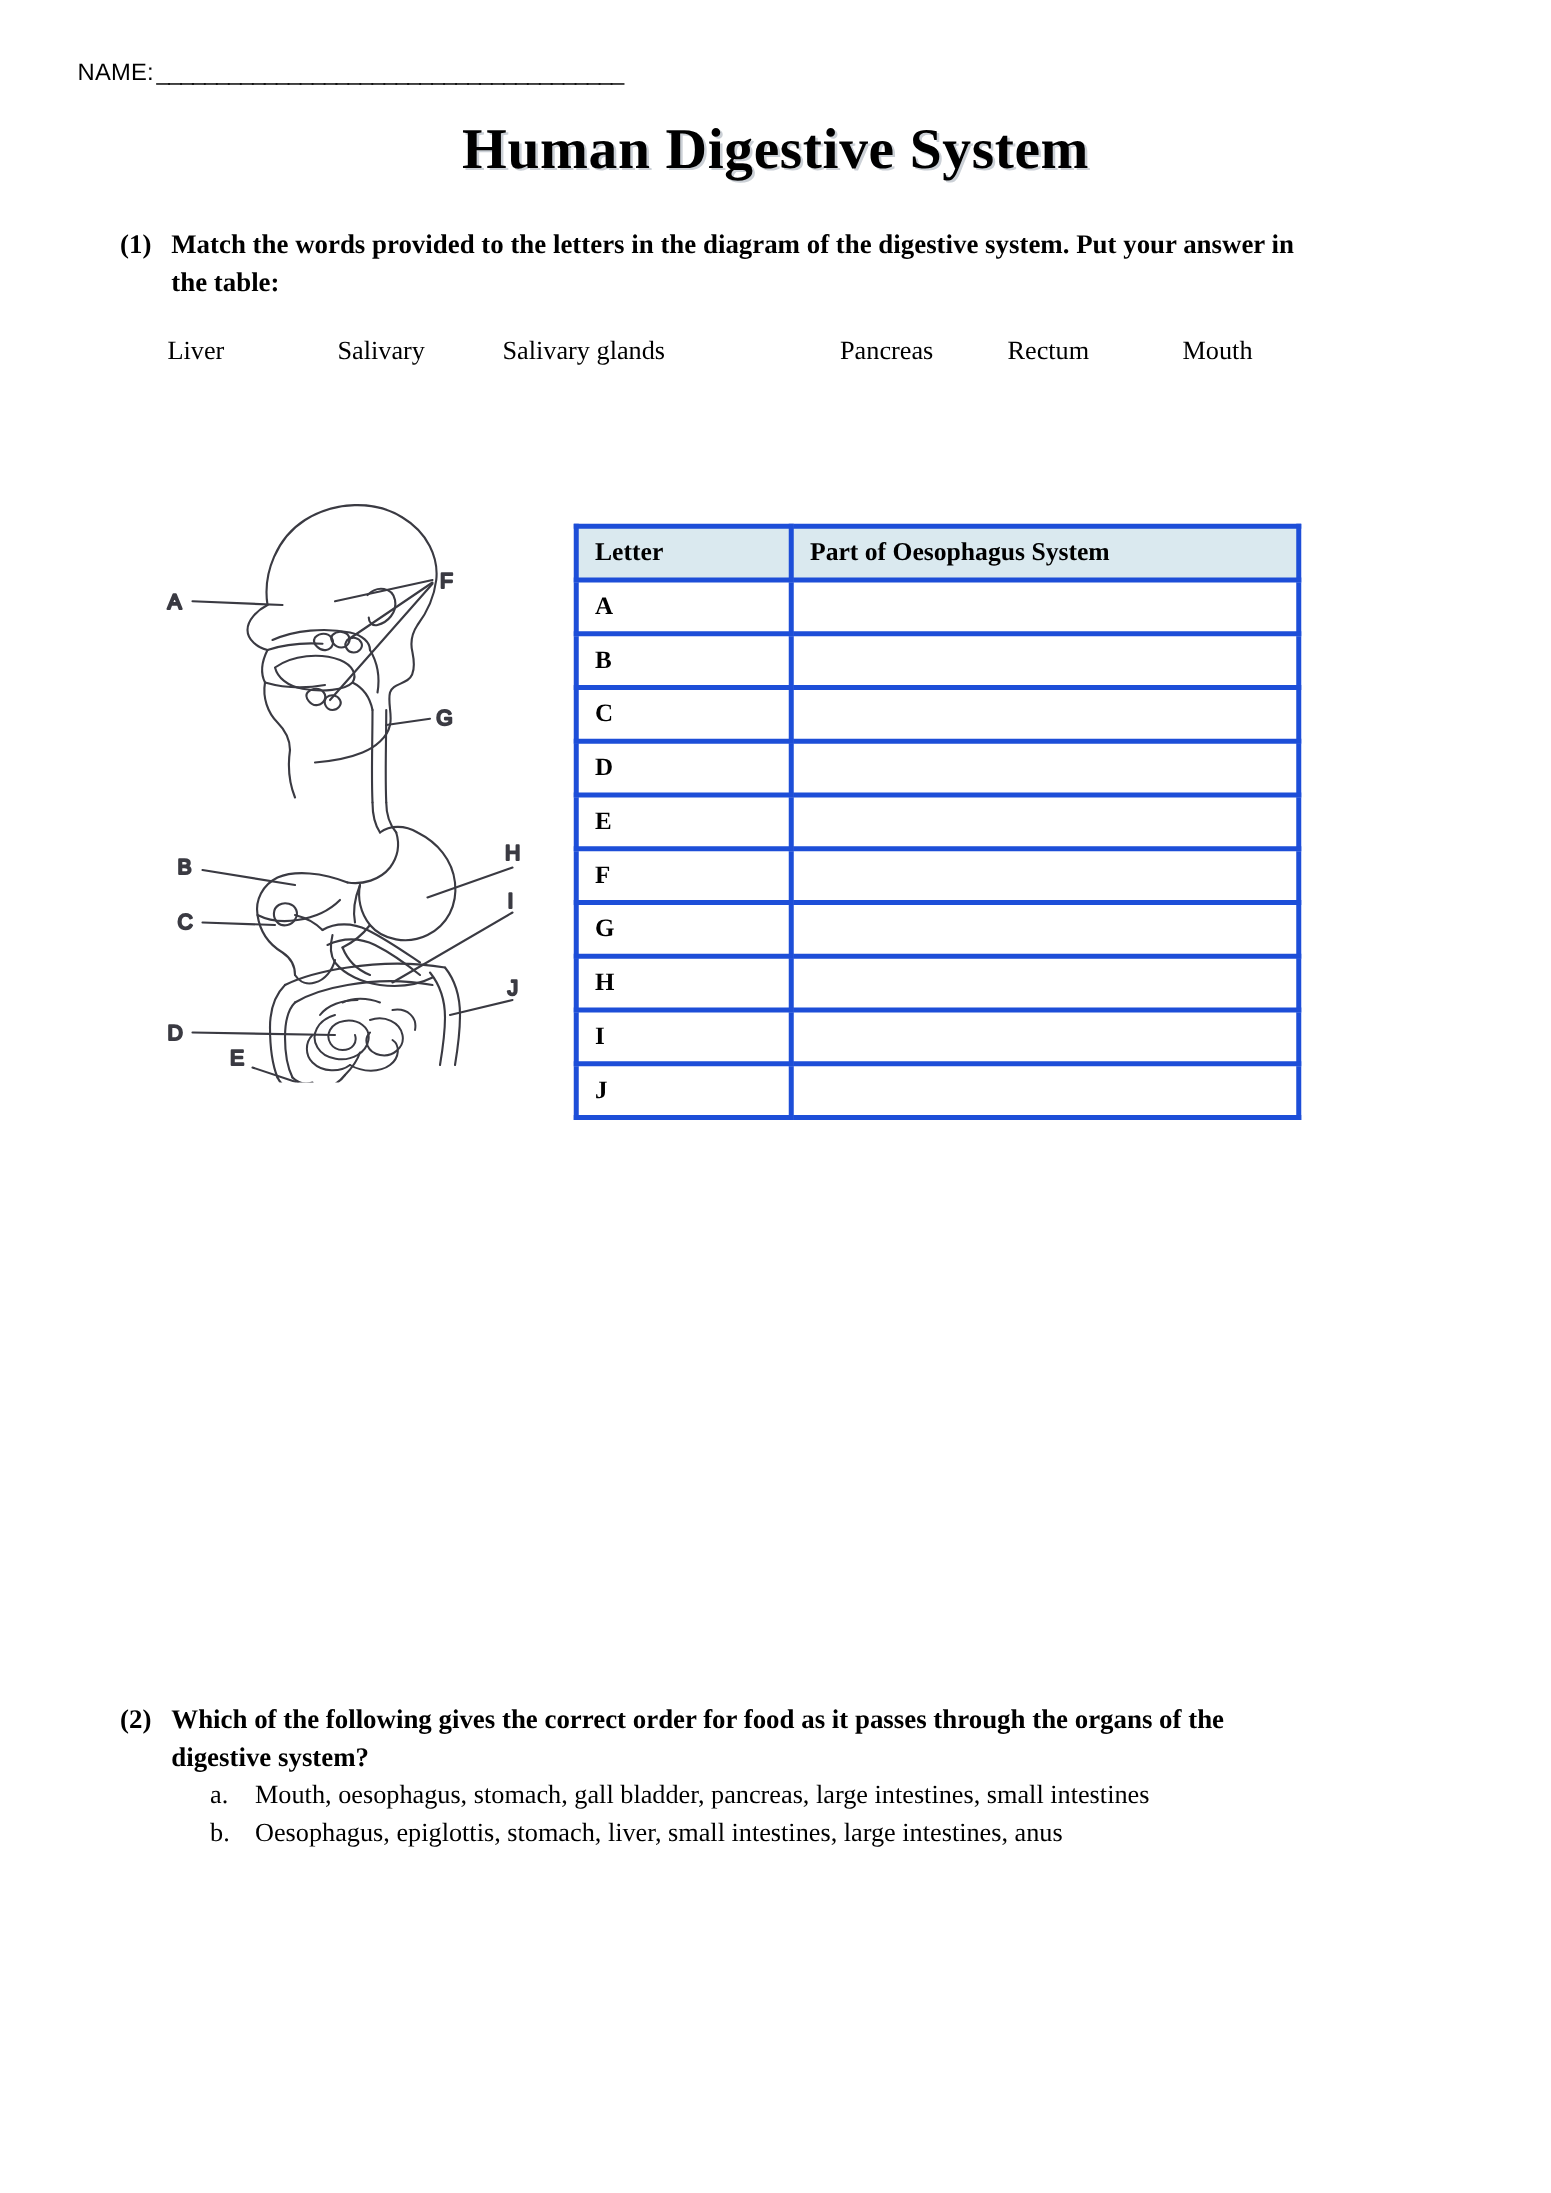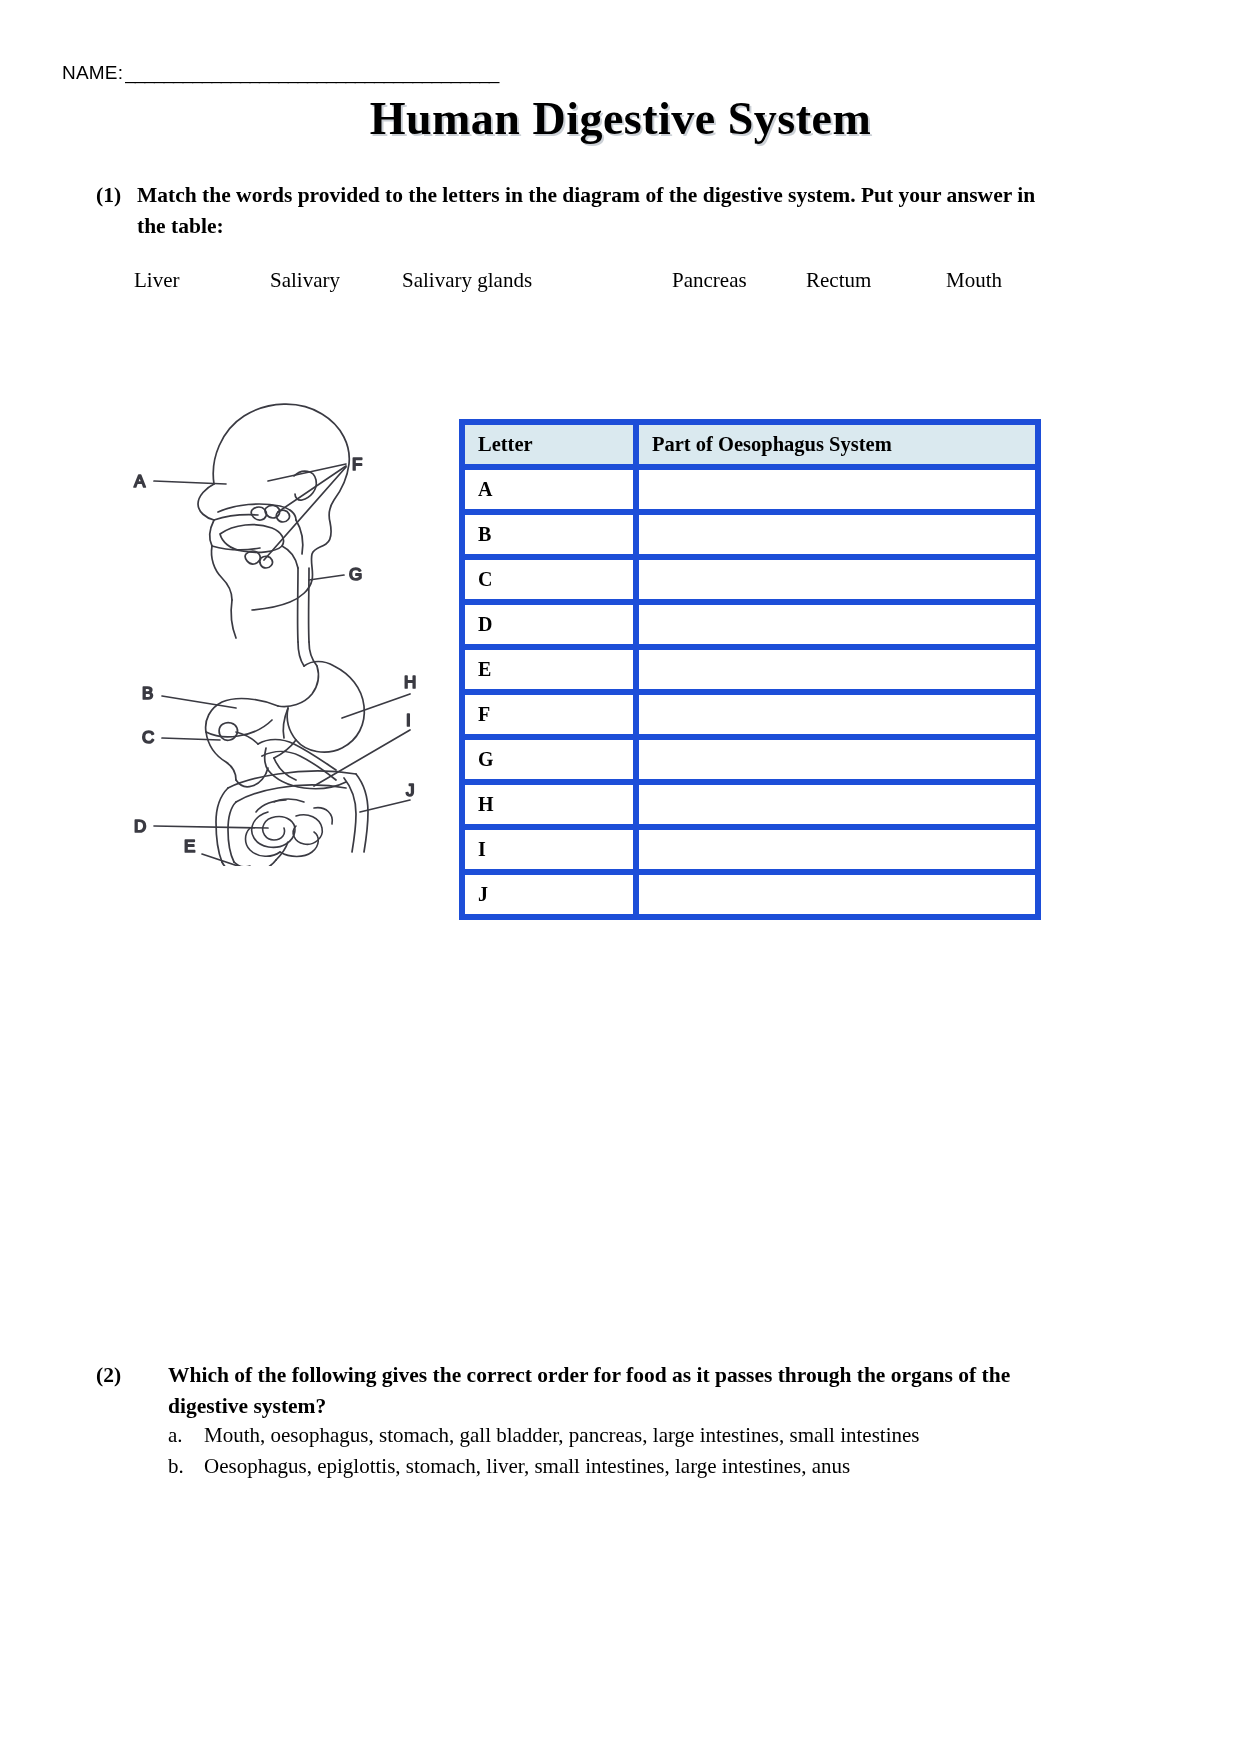--- a/index.html
+++ b/index.html
@@ -8,21 +8,21 @@
     background:#ffffff;
     font-family:"Liberation Serif",serif;
     color:#000000;
     position:relative;
     overflow:hidden;
   }
   .page{position:relative;width:1241px;height:1754px;}
 
   
   .name-row{
-    position:absolute;left:62px;top:62px;
+    position:absolute;left:62px;top:48px;
     font-family:"Liberation Sans",sans-serif;
     font-size:19px;letter-spacing:.2px;
     white-space:nowrap;
     display:flex;align-items:flex-start;gap:2px;
   }
   .name-rule{
     font-family:"Liberation Sans",sans-serif;
     font-size:19px;letter-spacing:-1px;
   }
 
@@ -60,21 +60,21 @@
     font-size:17px;fill:#3b3b44;
   }
 
   
   .tbl-wrap{position:absolute;left:459px;top:419px;width:582px;}
   table.answers{
     border-collapse:collapse;width:582px;
     table-layout:fixed;
   }
   table.answers td,table.answers th{
-    border:6px solid #1d4ed8;
+    border:4px solid #1d4ed8;
     height:39px;
     padding:0 0 0 13px;
     font-size:20px;
     text-align:left;
     vertical-align:middle;
   }
   table.answers th{
     background:#DAE9EF;
     font-weight:bold;
     font-size:20.5px;
@@ -82,21 +82,21 @@
   table.answers td.letter,table.answers th.letter{width:155px;}
   table.answers td.letter{font-weight:bold;}
 
   
   .q2{
     position:absolute;left:96px;top:1360px;width:950px;
     font-weight:bold;font-size:21.5px;line-height:31px;
     display:flex;align-items:flex-start;
   }
   .q2 .num{width:41px;flex:0 0 41px;}
-  .q2 .txt{flex:1;margin-left:31px;}
+  .q2 .txt{flex:1;}
   .opts{
     position:absolute;left:168px;top:1420px;width:900px;
     font-size:21px;line-height:31px;font-weight:normal;
   }
   .opt{display:flex;align-items:flex-start;}
   .opt .mark{width:36px;flex:0 0 36px;}
   .opt .otxt{flex:1;white-space:nowrap;}
 </style>
 </head>
 <body>

